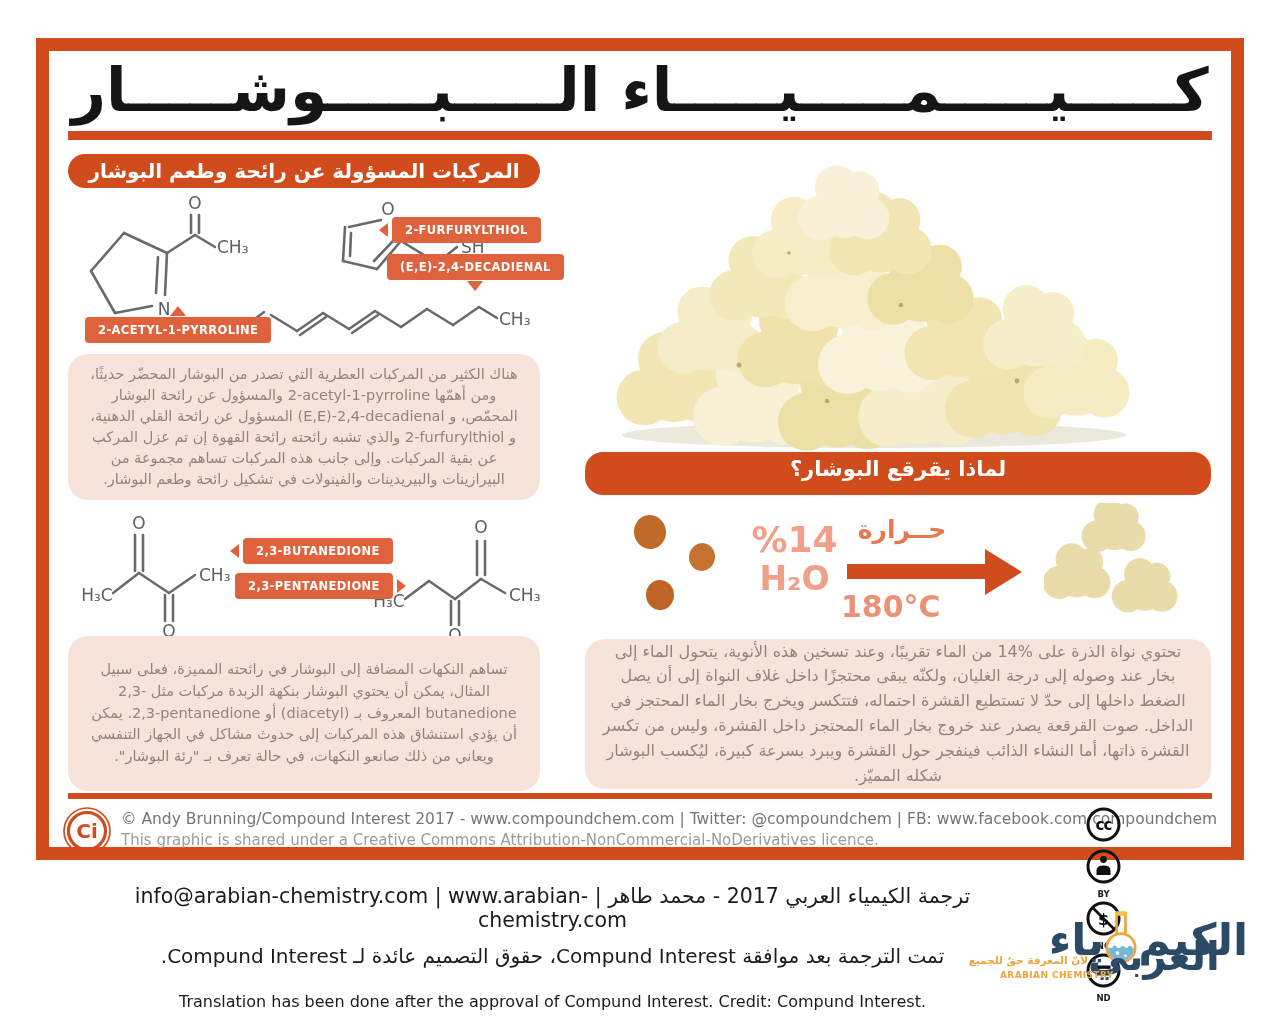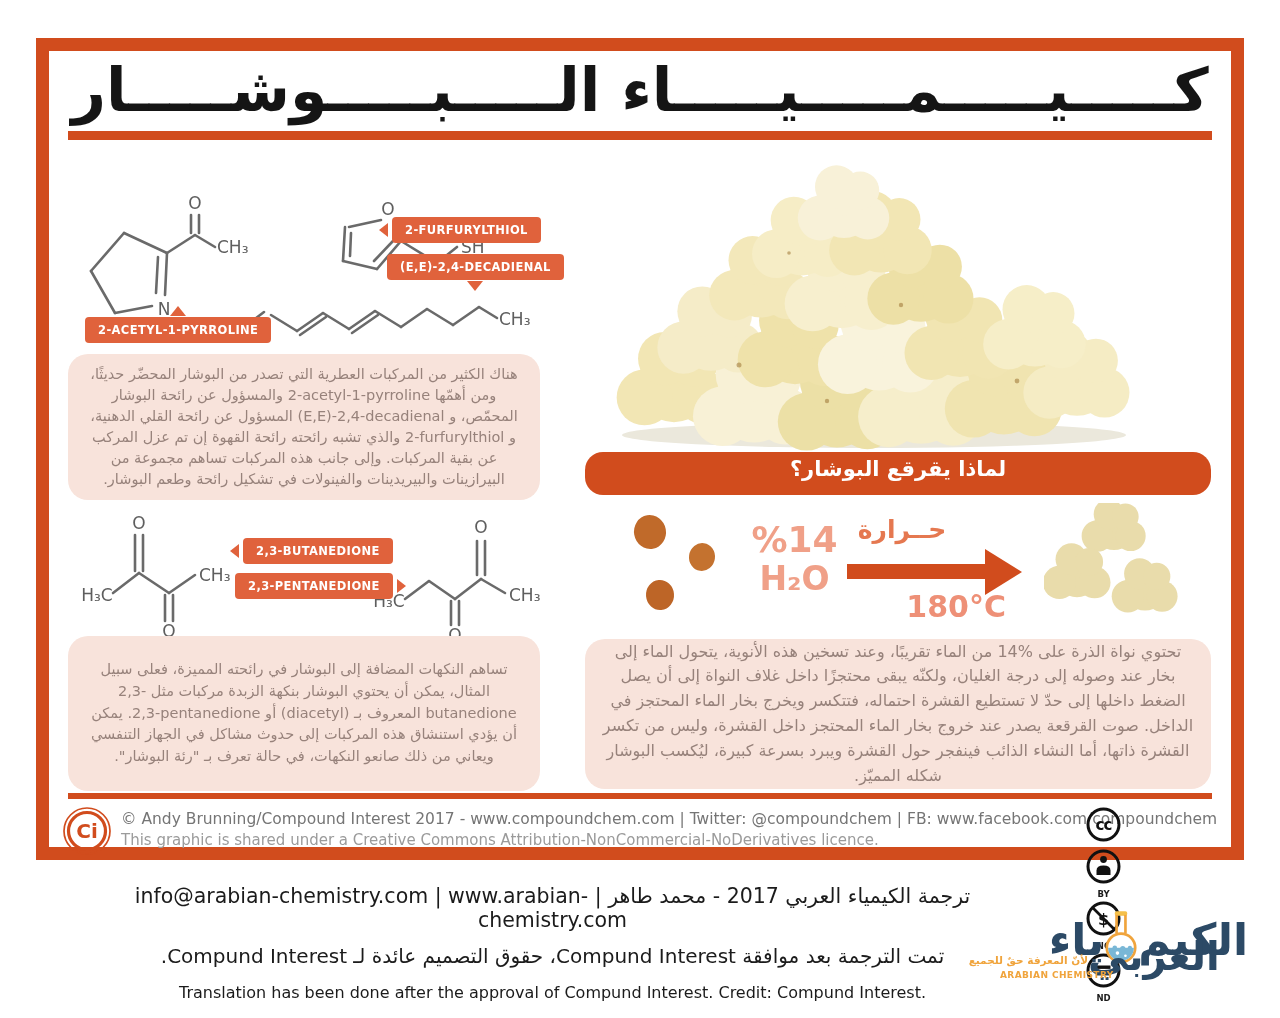--- a/index.html
+++ b/index.html
@@ -61,52 +61,55 @@
   
   .hero{position:absolute;left:540px;top:102px;}
   
   .kernels{position:absolute;left:575px;top:458px;}
   .water{position:absolute;left:688px;top:470px;width:115px;text-align:center;color:#f0a088;font-weight:bold;}
   .water .pct{font-size:36px;line-height:38px;}
   .water .h2o{font-size:33px;line-height:40px;}
   .heat{position:absolute;left:778px;top:464px;width:150px;text-align:center;color:#e57850;font-weight:bold;font-size:25px;direction:rtl;}
   .arrow-shaft{position:absolute;left:798px;top:513px;width:140px;height:15px;background:#d14c1d;}
   .arrow-head{position:absolute;left:936px;top:498px;width:0;height:0;border-top:23px solid transparent;border-bottom:23px solid transparent;border-left:37px solid #d14c1d;}
-  .temp{position:absolute;left:792px;top:538px;width:165px;text-align:right;color:#ee9077;font-weight:bold;font-size:30px;}
+  .temp{position:absolute;left:792px;top:538px;width:165px;text-align:left;color:#ee9077;font-weight:bold;font-size:30px;}
   .clouds{position:absolute;left:995px;top:452px;}
   
   .fdiv{position:absolute;left:19px;top:742px;width:1144px;height:6px;background:#d14c1d;}
   .ci{position:absolute;left:13px;top:755px;}
   .fcredit{position:absolute;left:72px;top:758px;width:950px;}
   .fcredit .l1{font-size:15.5px;color:#757575;line-height:21px;white-space:nowrap;}
   .fcredit .l2{font-size:15px;color:#9b9b9b;line-height:21px;}
   .ccrow{position:absolute;left:1036px;top:755px;display:flex;gap:1px;flex-direction:column;}
   .ccitem{width:37px;text-align:center;}
   .ccitem .lbl{font-size:8.5px;font-weight:bold;color:#1a1a1a;line-height:10px;}
   
   .bottom-text{position:absolute;left:95px;top:884px;width:915px;text-align:center;color:#1b1b1b;}
   .bt1{direction:rtl;font-size:20.5px;margin-bottom:12px;}
-  .bt2{direction:rtl;font-size:20px;margin-bottom:15px;}
+  .bt2{direction:rtl;font-size:20px;margin-bottom:24px;}
   .bt3{font-size:16px;}
   
   .logo{position:absolute;left:1000px;top:878px;width:250px;height:130px;}
   .logo-row1{position:absolute;right:2px;top:0;direction:rtl;color:#2c4a66;font-size:44px;font-weight:bold;line-height:58px;white-space:nowrap;margin-top:31px;}
   .logo-row1 svg{vertical-align:-12px;margin:0 1px;}
   .logo-word2{position:absolute;left:88px;top:55px;color:#2c4a66;font-size:40px;font-weight:bold;line-height:46px;}
   .logo-tag-ar{position:absolute;left:0;top:76px;width:88px;text-align:left;color:#f0a43c;font-size:10.5px;font-weight:bold;direction:rtl;white-space:nowrap;}
   .logo-tag-en{position:absolute;left:0;top:92px;width:88px;text-align:center;color:#f0a43c;font-size:9px;font-weight:bold;letter-spacing:.4px;white-space:nowrap;}
 </style>
 </head>
 <body>
 
 <div class="frame">
 
   <div class="title">كـــــيـــــمـــــيـــــاء الـــــبـــــوشـــــار</div>
   <div class="rule"></div>
 
+  <div class="pill pill-left">
+    <span>المركبات المسؤولة عن رائحة وطعم البوشار</span>
+  </div>
 
   <svg class="mol mol-a" width="160" height="150" viewBox="0 0 160 150">
     <g>
       <line x1="55" y1="40" x2="98" y2="60"></line>
       <line x1="22" y1="78" x2="55" y2="40"></line>
       <line x1="46" y1="120" x2="22" y2="78"></line>
       <line x1="83" y1="113" x2="46" y2="120"></line>
       <line x1="98" y1="60" x2="96" y2="102"></line>
       <line x1="89" y1="64" x2="87" y2="100"></line>
     </g>

